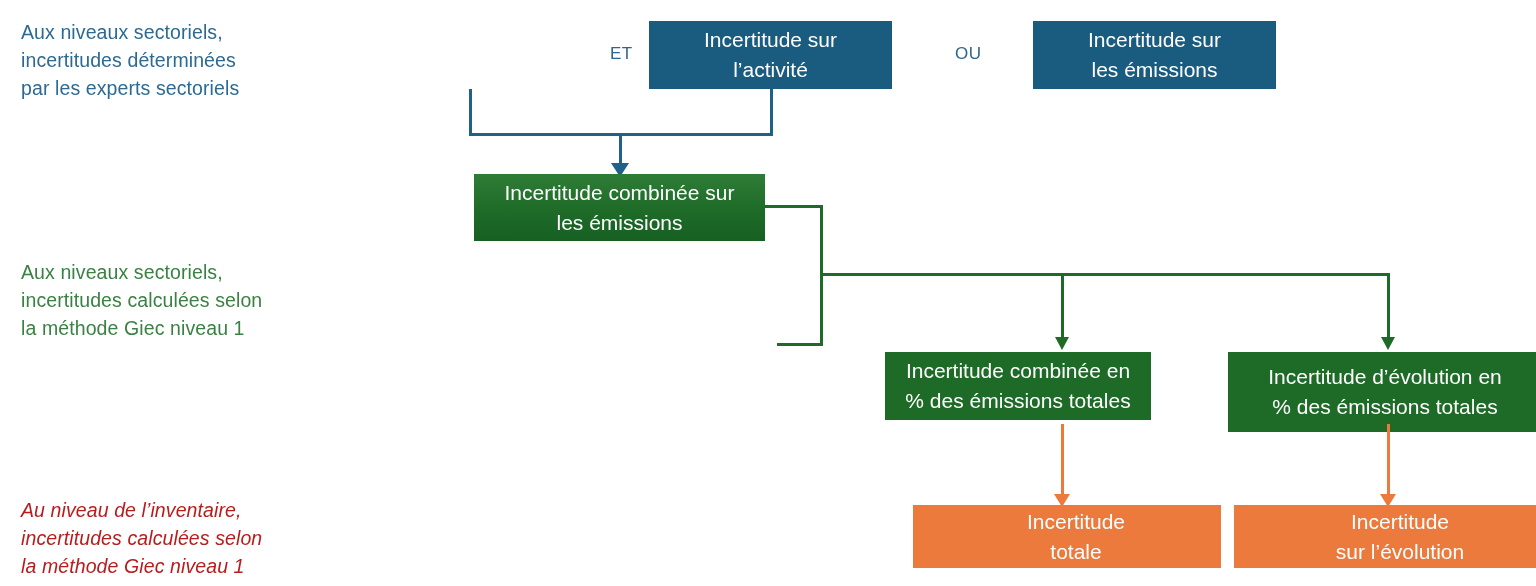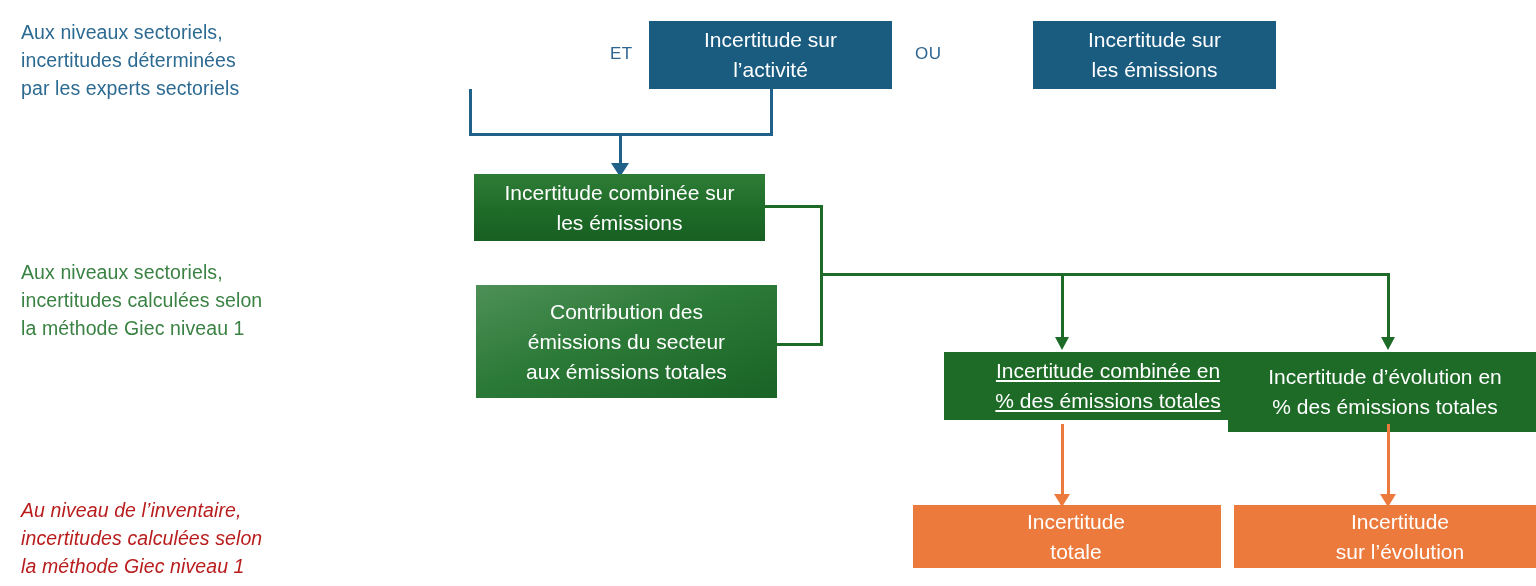--- a/index.html
+++ b/index.html
@@ -92,52 +92,49 @@
   <div class="legend orange" style="left:6px;  top:496px; width:310px;">Au niveau de l’inventaire,
 incertitudes calculées selon
 la méthode Giec niveau 1</div>
 
 
   <div class="op" style="left:595px; top:44px;">ET</div>
 
   <div class="box blue" style="left:634px; top:21px; width:243px; height:68px;">Incertitude sur
 l’activité</div>
 
-  <div class="op" style="left:900px; top:44px;">OU</div>
+  <div class="op" style="left:940px; top:44px;">OU</div>
 
   <div class="box blue" style="left:1018px; top:21px; width:243px; height:68px;">Incertitude sur
 les émissions</div>
 
   <div class="ln v blue-ln" style="left:454px; top:89px; height:47px;"></div>
   <div class="ln v blue-ln" style="left:755px; top:89px; height:47px;"></div>
   <div class="ln h blue-ln" style="left:454px; top:133px; width:304px;"></div>
   <div class="ln v blue-ln" style="left:604px; top:133px; height:33px;"></div>
   <div class="arrow blue-ar" style="left:596px; top:163px;"></div>
 
   <div class="box green-dark" style="left:459px; top:174px; width:291px; height:67px;">Incertitude combinée sur
 les émissions</div>
 
-  <div class="box green-grad" style="left:461px; top:285px; width:301px; height:113px;">Contribution des
-émissions du secteur
-aux émissions totales</div>
 
   <div class="ln h green-ln" style="left:750px; top:205px; width:58px;"></div>
   <div class="ln h green-ln" style="left:762px; top:343px; width:46px;"></div>
 
   <div class="ln v green-ln" style="left:805px; top:205px; height:141px;"></div>
 
   <div class="ln h green-ln" style="left:805px; top:273px; width:570px;"></div>
 
   <div class="ln v green-ln" style="left:1046px; top:273px; height:66px;"></div>
   <div class="arrow green-ar" style="left:1040px; top:337px;"></div>
 
   <div class="ln v green-ln" style="left:1372px; top:273px; height:66px;"></div>
   <div class="arrow green-ar" style="left:1366px; top:337px;"></div>
 
-  <div class="box green-flat" style="left:929px; top:352px; width:328px; height:68px;text-decoration:underline;">Incertitude combinée en
+  <div class="box green-flat" style="left:870px; top:352px; width:266px; height:68px;">Incertitude combinée en
 % des émissions totales</div>
 
   <div class="box green-flat" style="left:1213px; top:352px; width:314px; height:80px;">Incertitude d’évolution en
 % des émissions totales</div>
 
   <div class="ln v orange-ln" style="left:1046px; top:424px; height:72px;"></div>
   <div class="arrow orange-ar" style="left:1039px; top:494px;"></div>
 
   <div class="ln v orange-ln" style="left:1372px; top:424px; height:72px;"></div>
   <div class="arrow orange-ar" style="left:1365px; top:494px;"></div>

